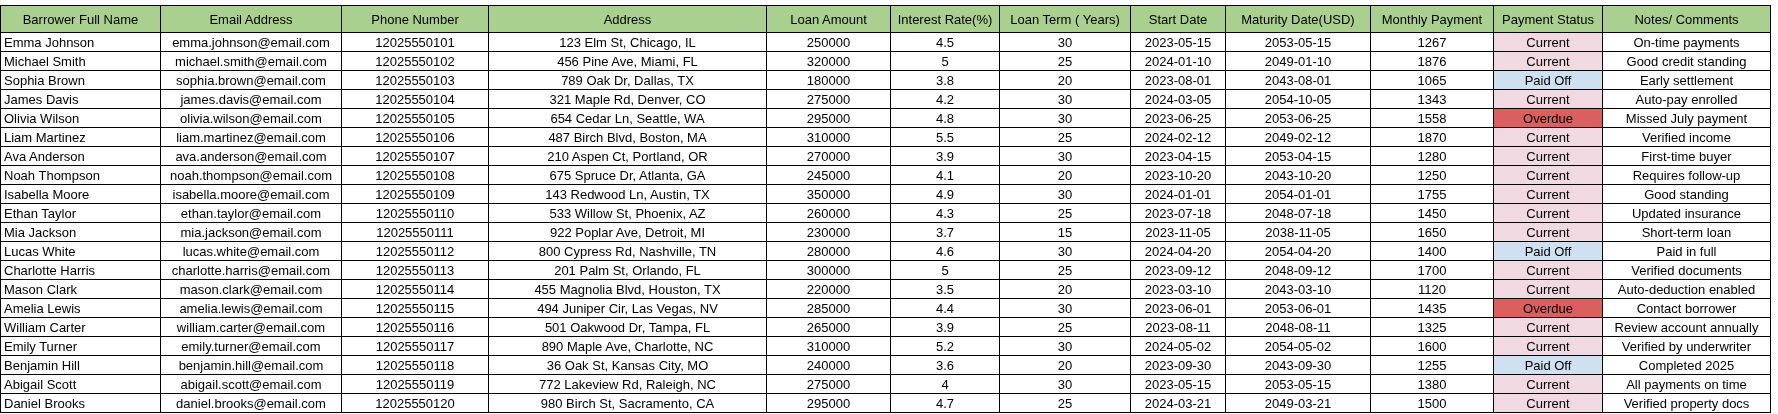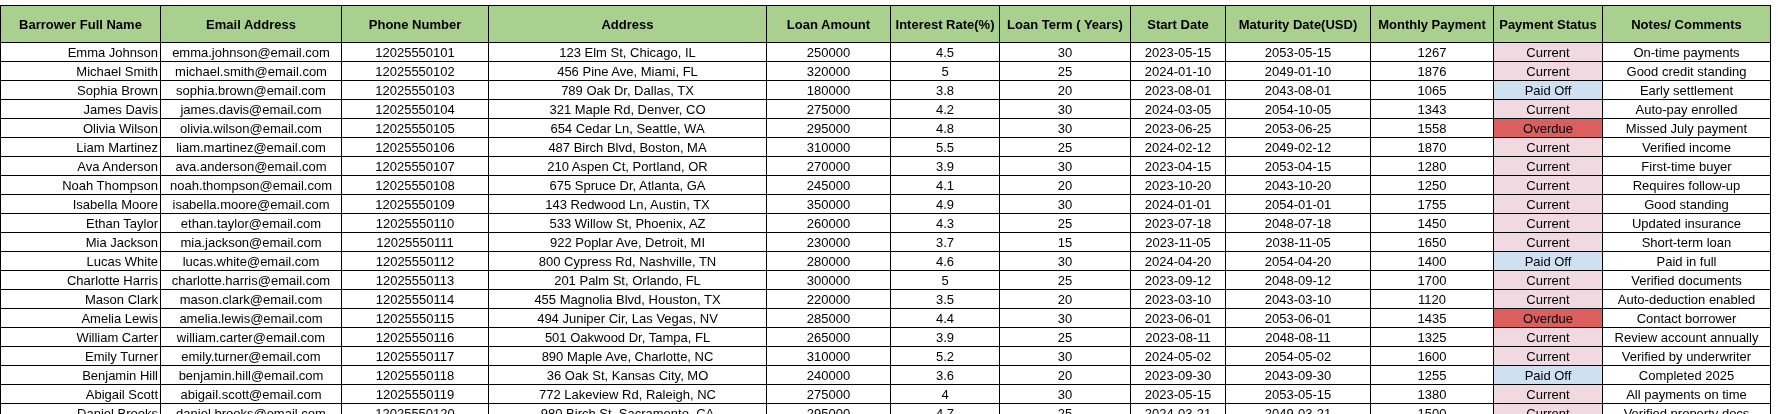--- a/index.html
+++ b/index.html
@@ -26,29 +26,29 @@
     line-height: 1;
     padding: 0 2px;
     overflow: hidden;
     white-space: nowrap;
     text-align: center;
     color: #000000;
     box-sizing: border-box;
   }
   thead th {
     background: #a9d08e;
-    font-weight: bold;
-    height: 37px;
+    font-weight: normal;
+    height: 27px;
   }
   tbody td {
     height: 19px;
     background: #ffffff;
   }
   tbody td.align-left {
-    text-align: right;
+    text-align: left;
     padding-left: 3px;
   }
 </style>
 </head>
 <body>
 
 <div class="sheet">
   <table>
     <colgroup id="cols">
         <col style="width: 160px;">

